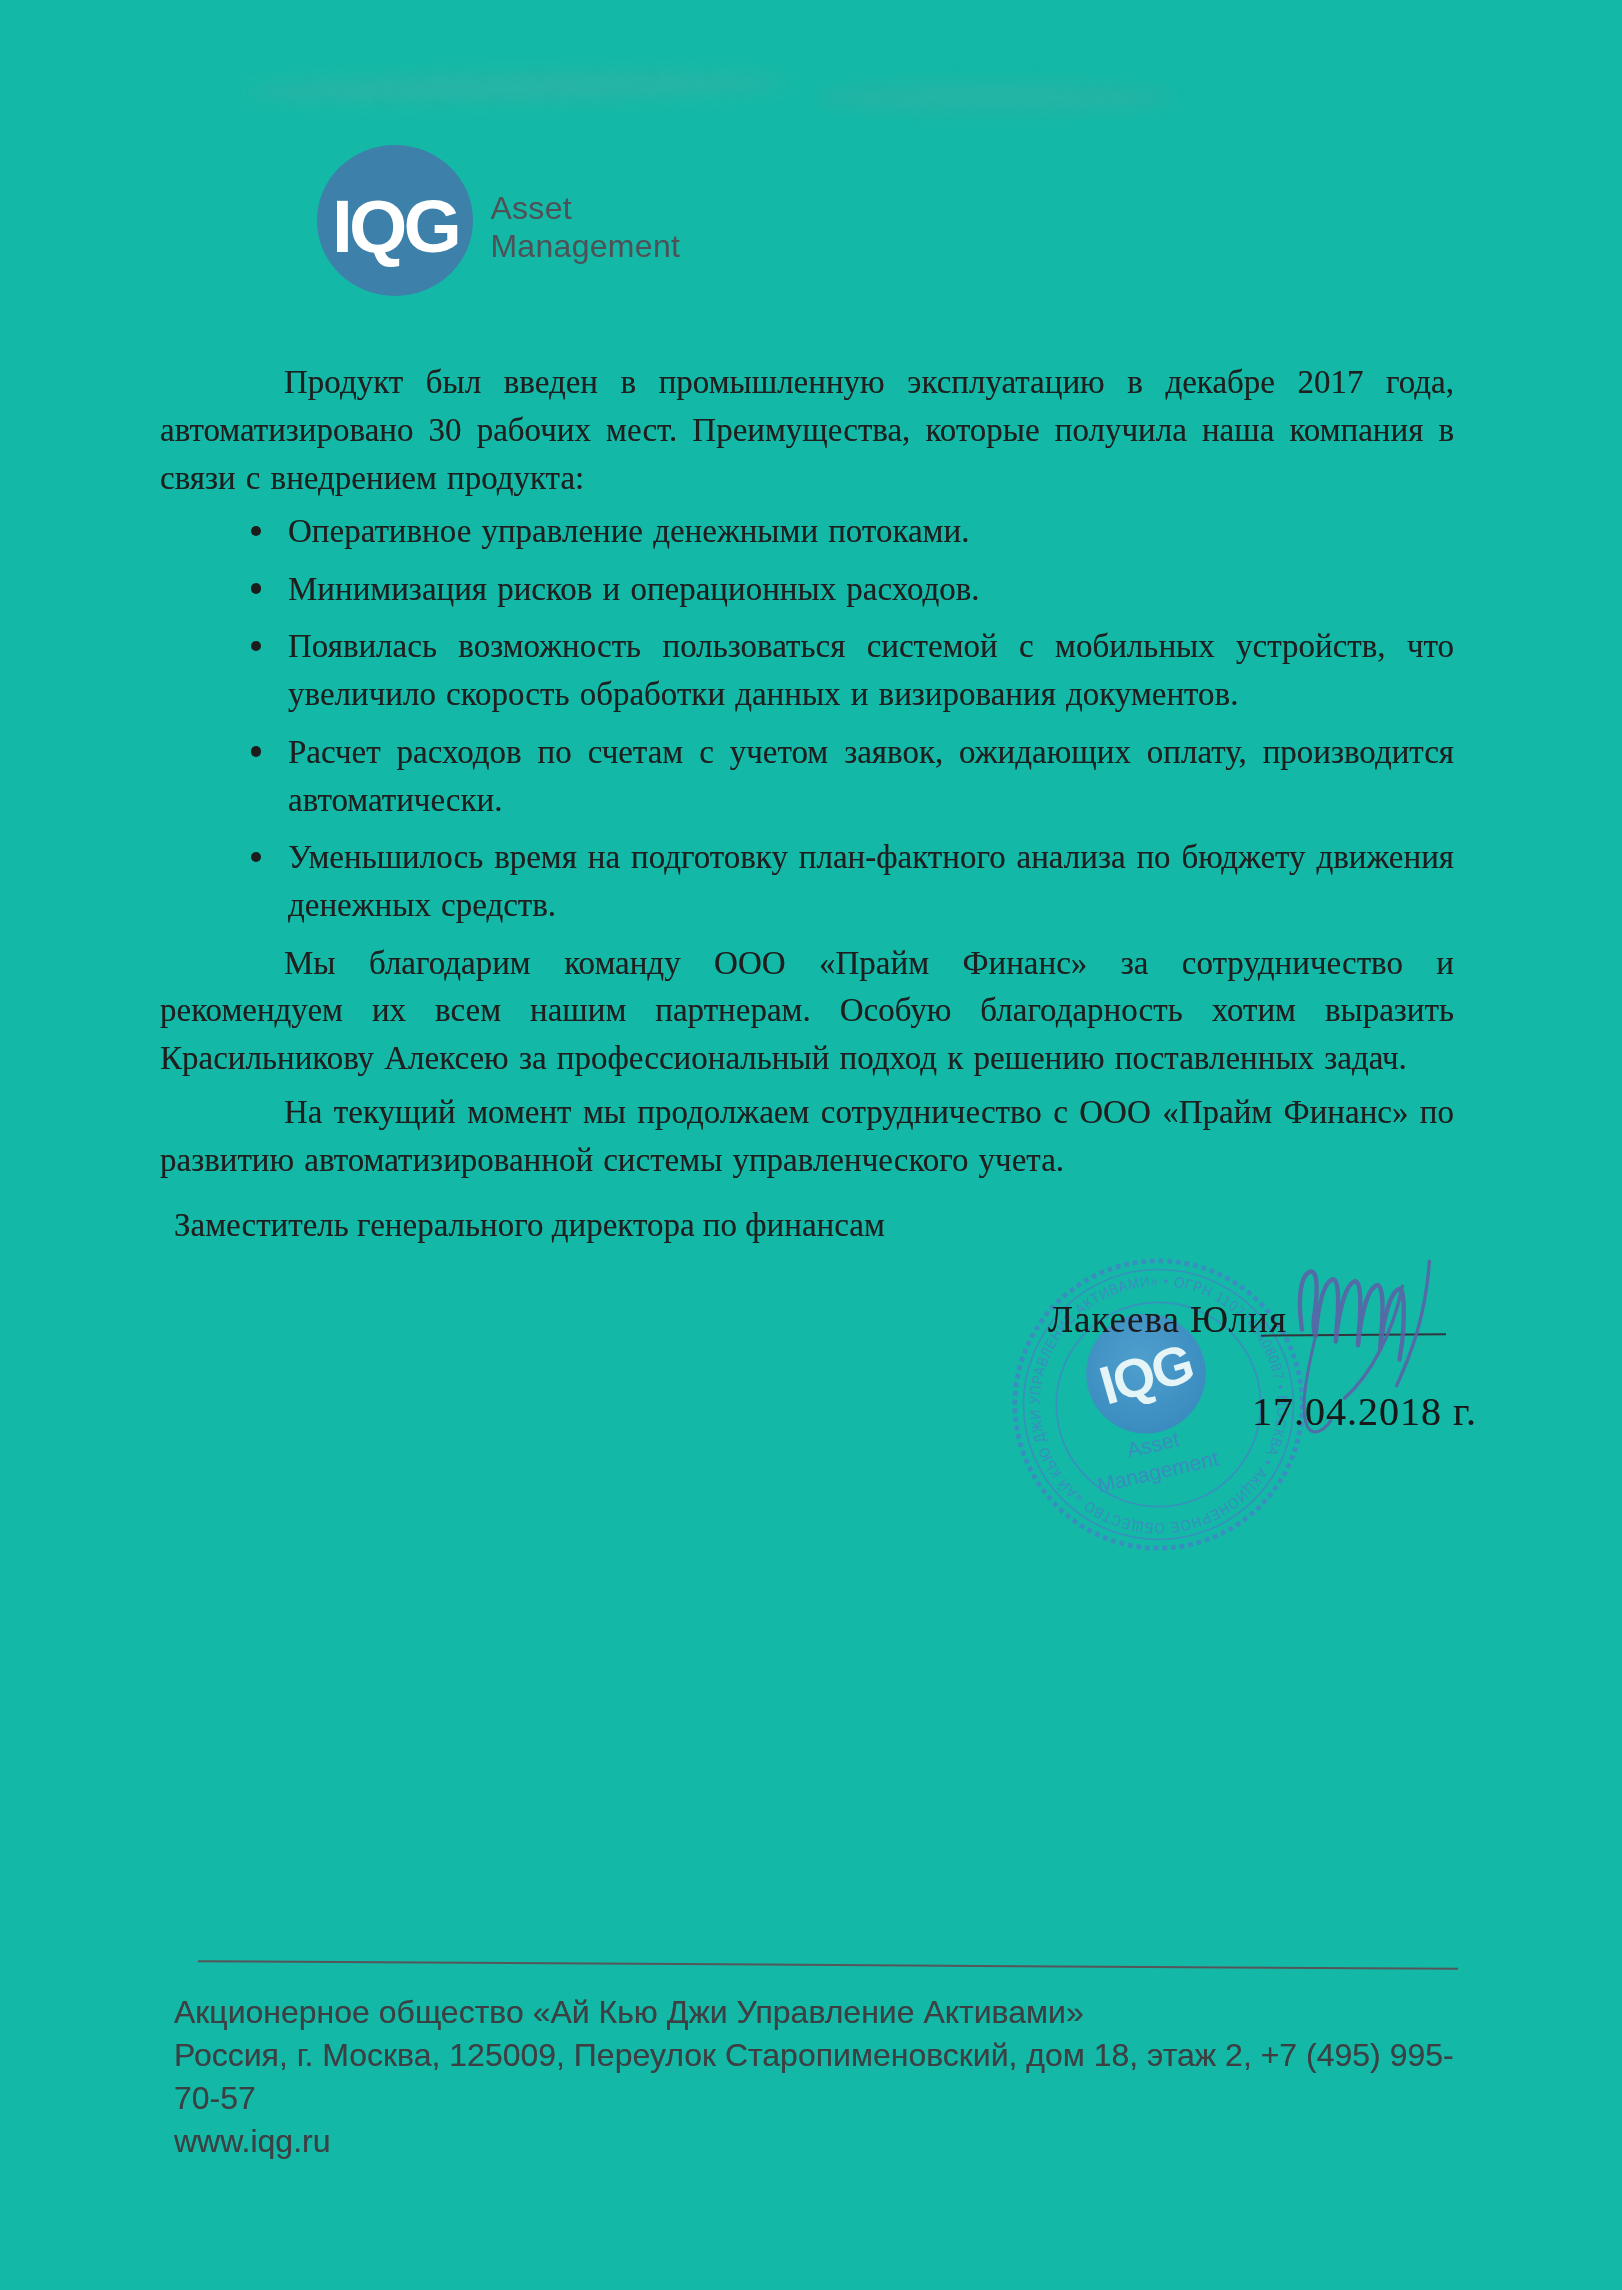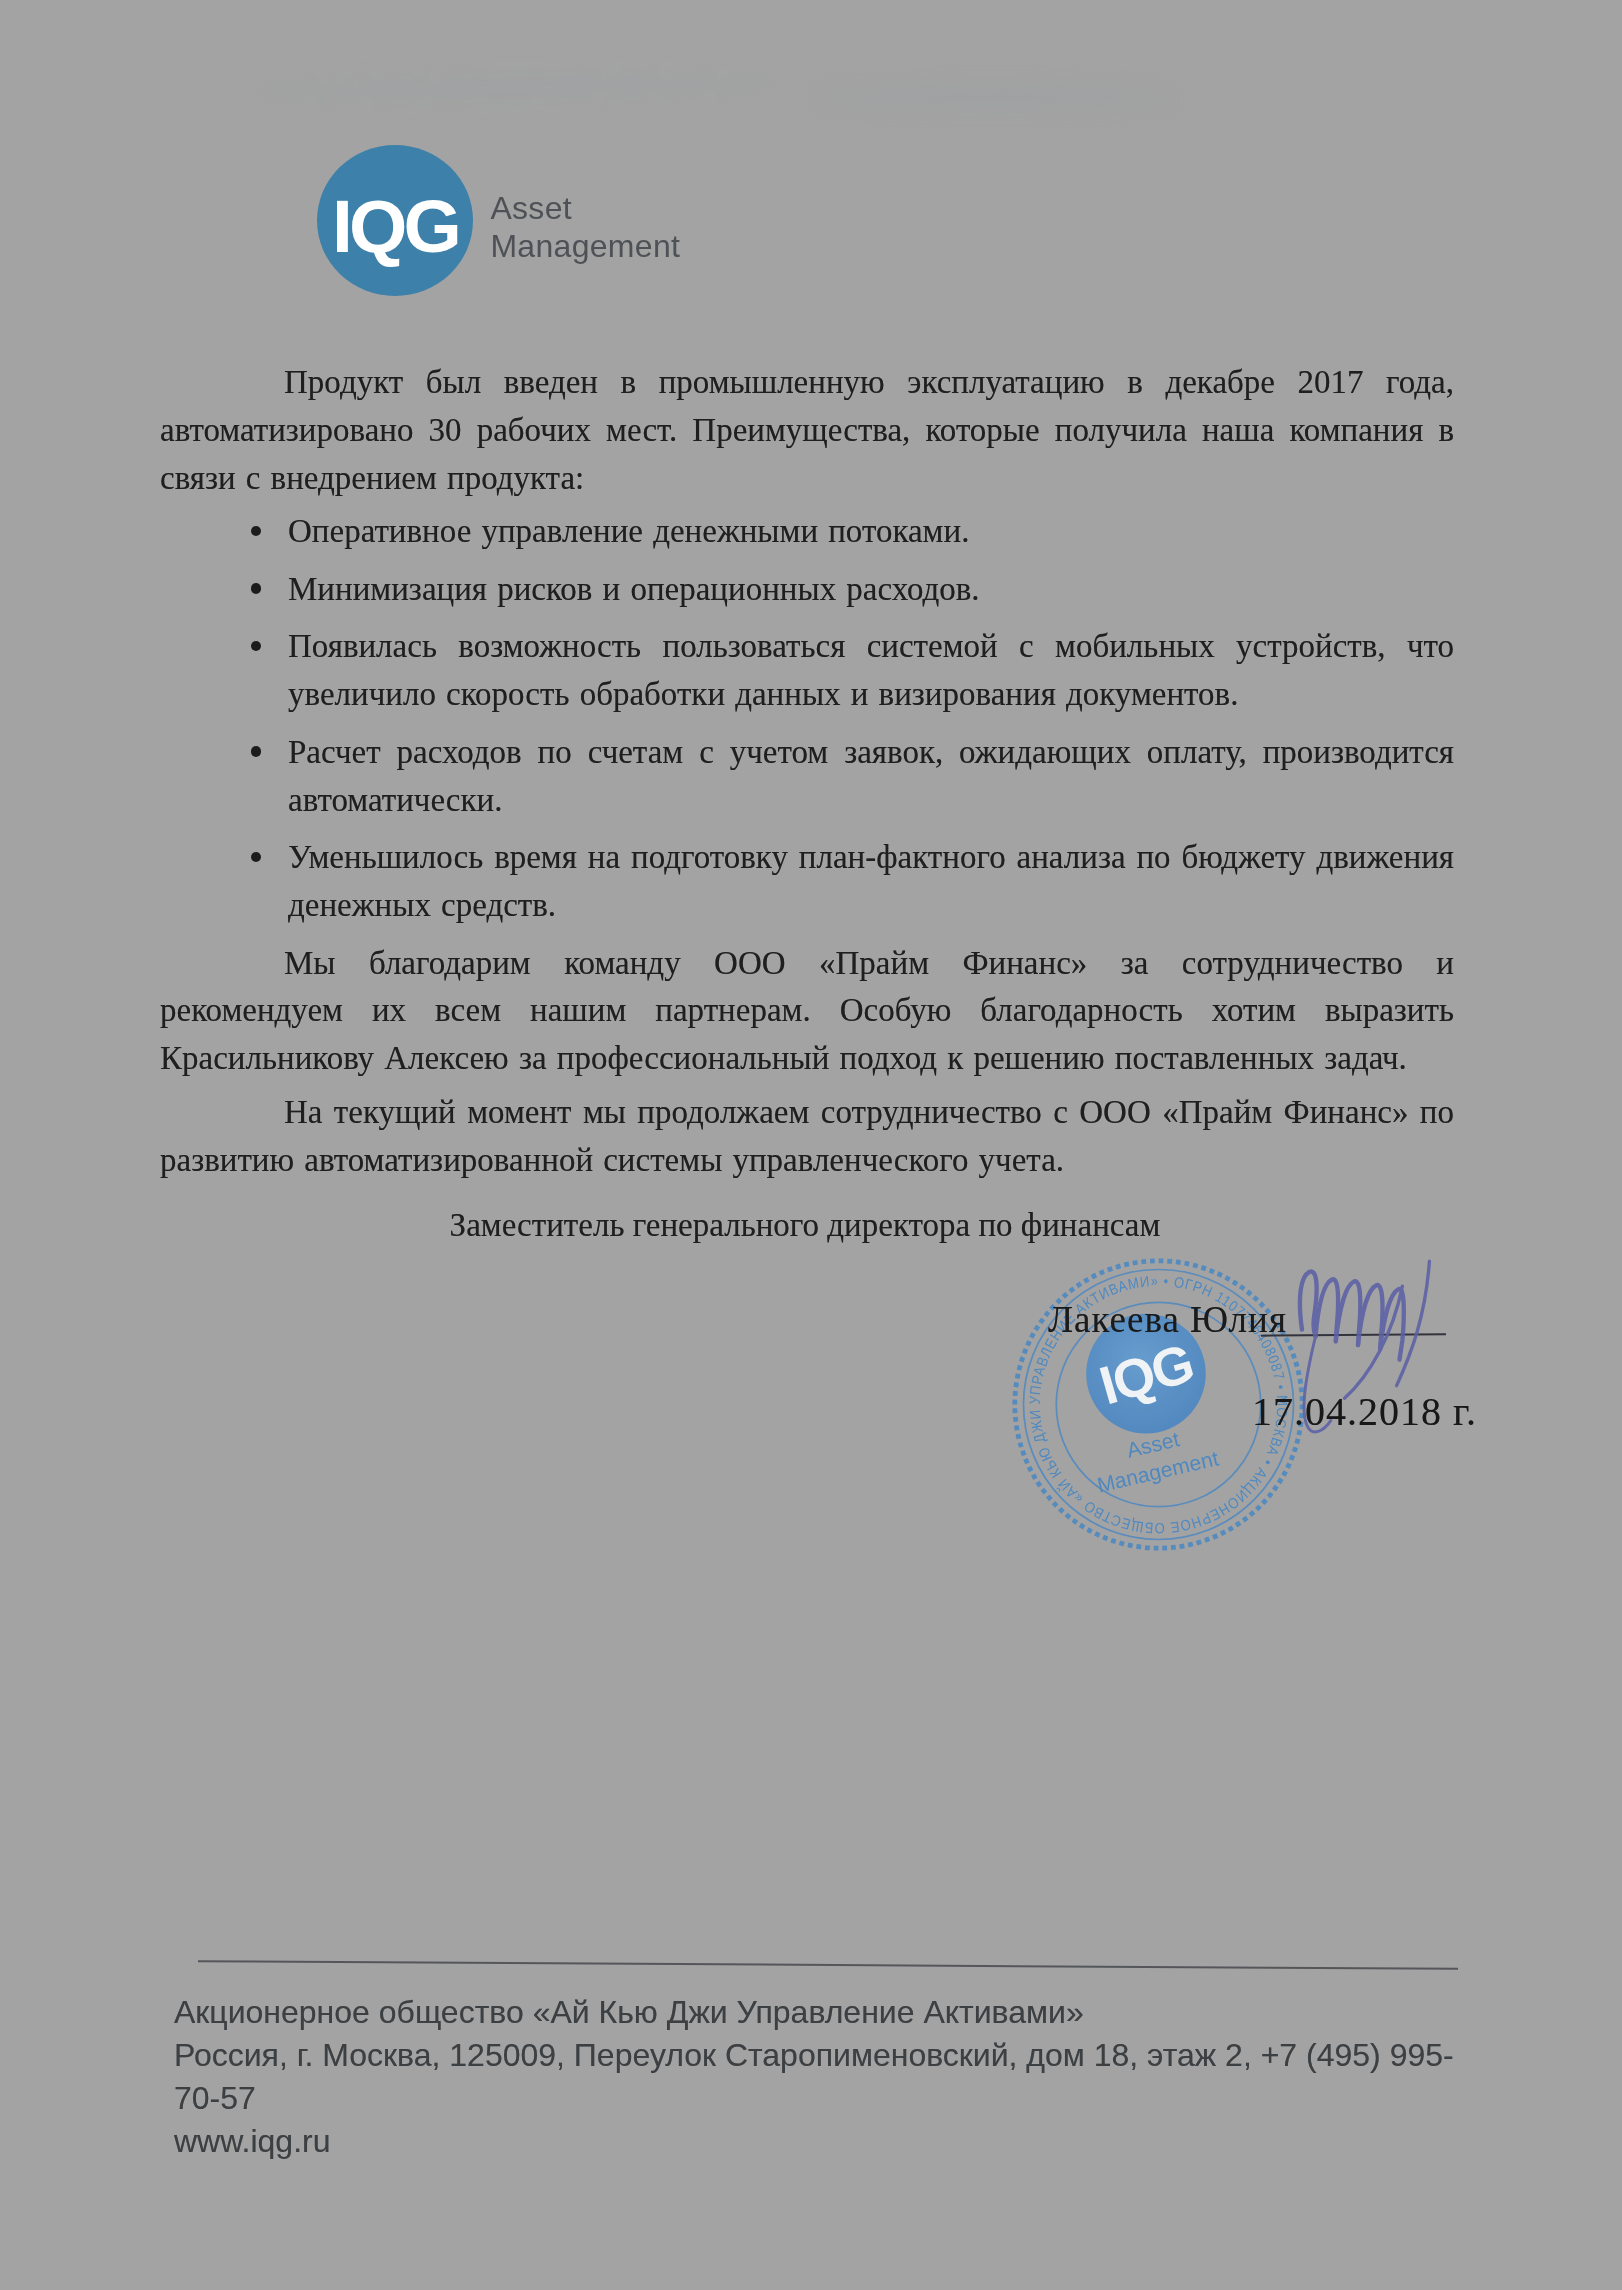--- a/index.html
+++ b/index.html
@@ -1,19 +1,19 @@
 <!DOCTYPE html>
 <html><head>
 <meta charset="utf-8">
 <style>
   html,body{margin:0;padding:0;background:#e9e9e9;}
   .page{
     position:relative;
     width:1622px;height:2290px;
-    background:#a3a3a3;
+    background:#14b8a6;
     overflow:hidden;
     font-family:"Liberation Serif", serif;
     color:#1f1f1f;
   }
   
   .smudge{position:absolute;border-radius:50%;filter:blur(8.7px);}
   .smudge-1{left:246px;top:75px;width:541px;height:25px;background:rgba(150,156,162,.16);transform:rotate(-1deg);}
   .smudge-2{left:816px;top:83px;width:357px;height:29px;background:rgba(150,156,162,.13);}
 
   
@@ -50,21 +50,21 @@
     text-align:justify;
   }
   ul.benefits li::before{
     content:"";position:absolute;left:1.9px;top:17.4px;
     width:10.6px;height:10.6px;border-radius:50%;background:#1c1c1c;
   }
 
   
   .job-title{
     position:absolute;left:174px;top:1207px;width:1262px;
-    font-size:33px;text-align:center;
+    font-size:33px;text-align:left;
     text-shadow:0 0 0.6px rgba(20,20,20,.45);
   }
   .stamp{position:absolute;left:1010px;top:1256px;width:297px;height:297px;z-index:1;opacity:.93;}
   .sig-name{
     position:absolute;left:1048px;top:1298px;z-index:2;
     font-size:37px;letter-spacing:1px;color:#1b1b1b;
     text-shadow:0 0 0.6px rgba(20,20,20,.4);
   }
   .sig-line{
     position:absolute;left:1261px;top:1334px;width:185px;height:1.9px;

